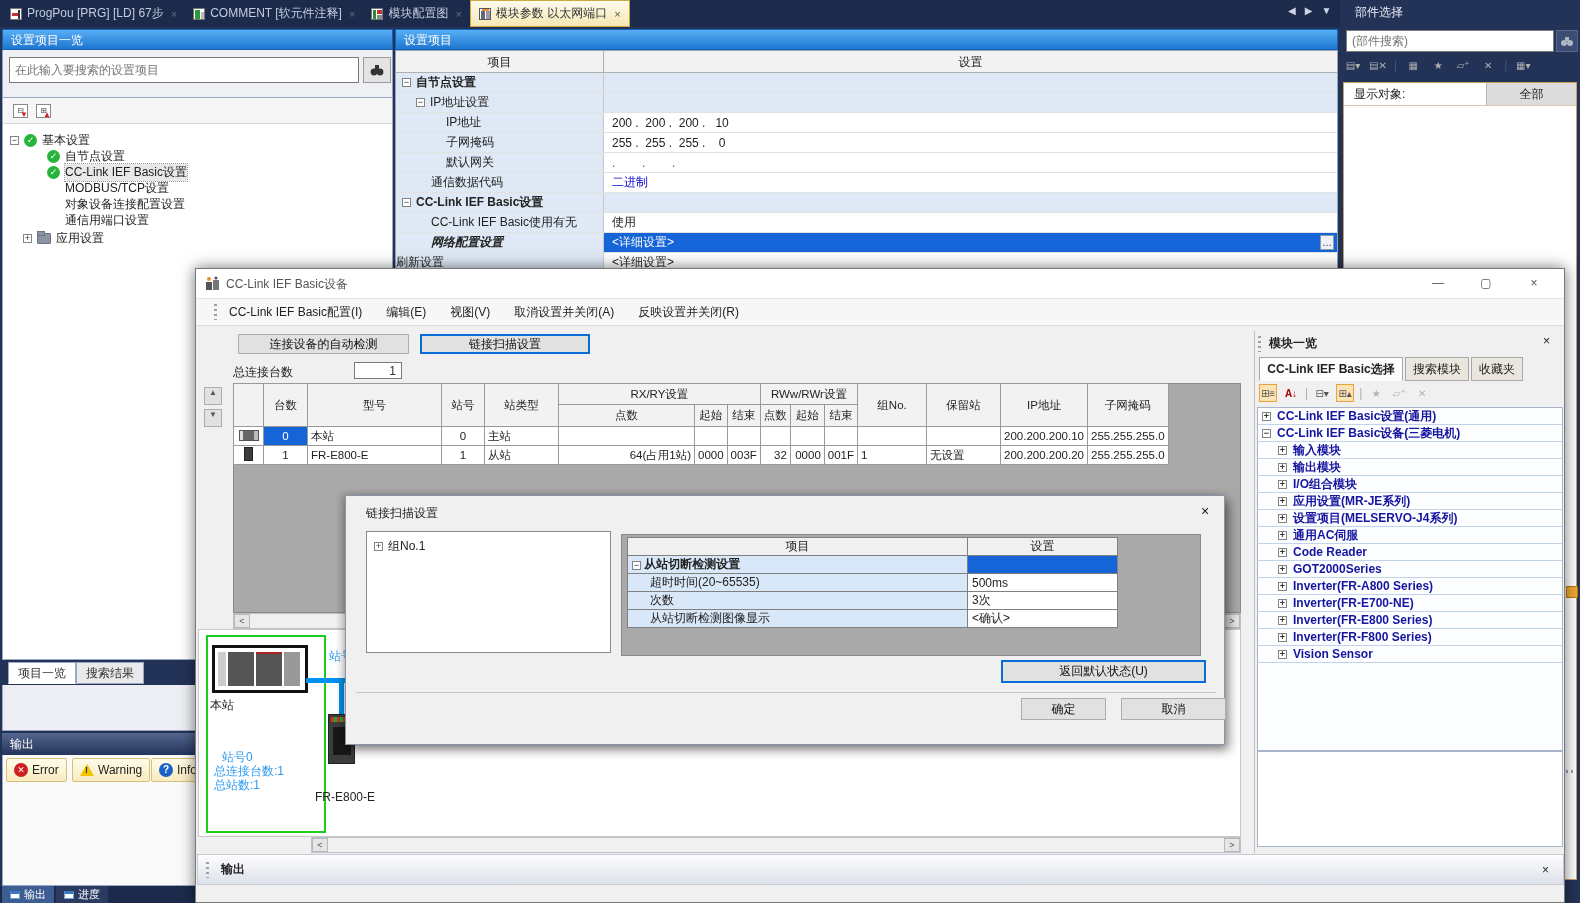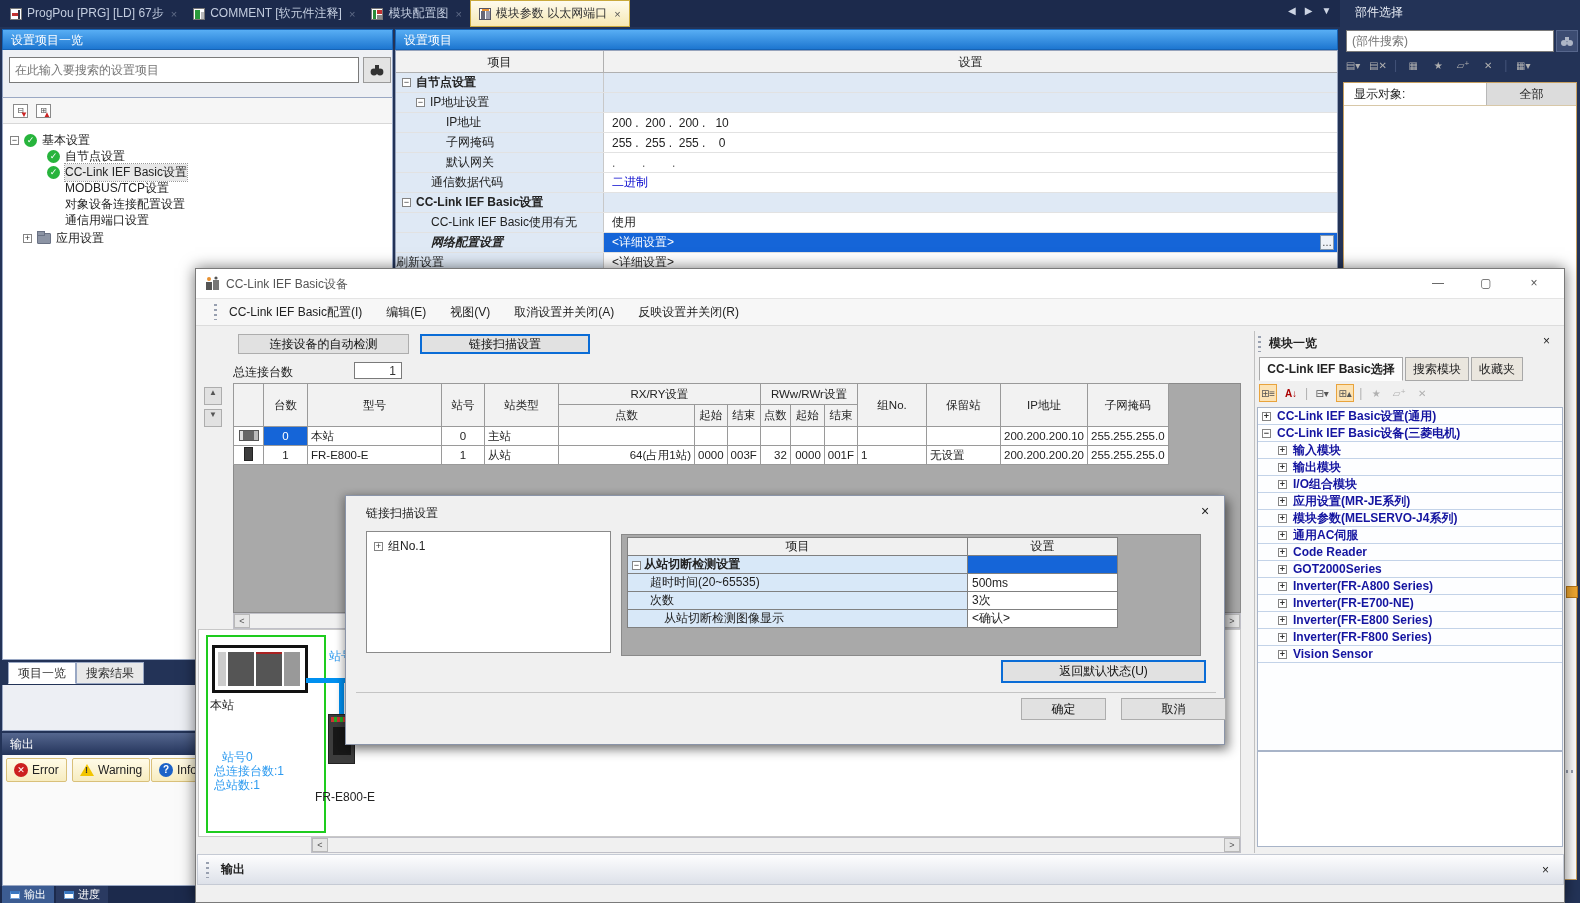--- a/index.html
+++ b/index.html
@@ -548,21 +548,21 @@
         <div class="mrow ind">
             <span class="exp">+</span>
             <span>I/O组合模块</span>
           </div>
         <div class="mrow ind">
             <span class="exp">+</span>
             <span>应用设置(MR-JE系列)</span>
           </div>
         <div class="mrow ind">
             <span class="exp">+</span>
-            <span>模块参数(MELSERVO-J4系列)</span>
+            <span>设置项目(MELSERVO-J4系列)</span>
           </div>
         <div class="mrow ind">
             <span class="exp">+</span>
             <span>通用AC伺服</span>
           </div>
         <div class="mrow ind">
             <span class="exp">+</span>
             <span>Code Reader</span>
           </div>
         <div class="mrow ind">
@@ -627,21 +627,21 @@
         </tr>
         <tr>
           <td class="lbl-blue"><span style="margin-left:18px;">超时时间(20~65535)</span></td>
           <td>500ms</td>
         </tr>
         <tr>
           <td class="lbl-blue"><span style="margin-left:18px;">次数</span></td>
           <td>3次</td>
         </tr>
         <tr>
-          <td class="lbl-blue"><span style="margin-left:32px;">从站切断检测图像显示</span></td>
+          <td class="lbl-blue"><span style="margin-left:18px;">从站切断检测图像显示</span></td>
           <td>&lt;确认&gt;</td>
         </tr>
       </tbody>
         </table>
     </div>
     <div class="btn focus abs" style="left:655px;top:164px;width:205px;height:23px;line-height:19px;"><span>返回默认状态(U)</span></div>
     <div class="abs" style="left:10px;top:196px;width:860px;height:1px;background:#c4c4c4;"></div>
     <div class="btn abs" style="left:675px;top:202px;width:85px;height:22px;line-height:20px;"><span>确定</span></div>
     <div class="btn abs" style="left:775px;top:202px;width:105px;height:22px;line-height:20px;"><span>取消</span></div>
   </div>

